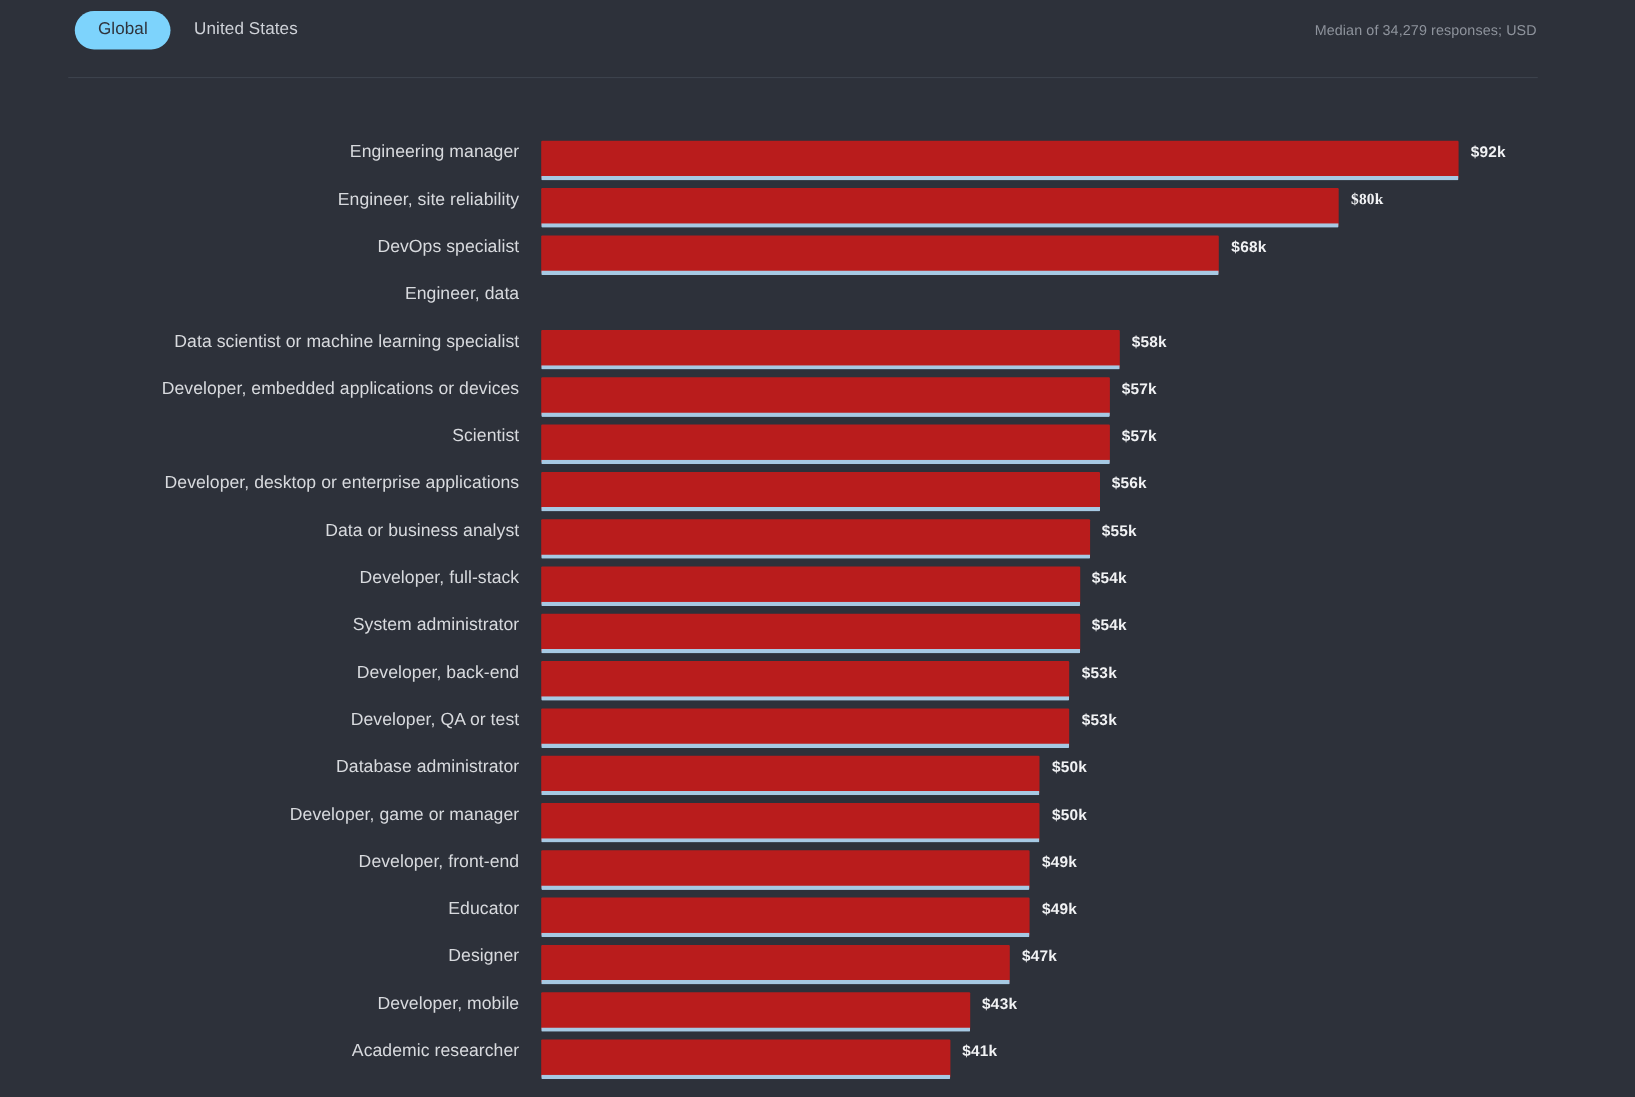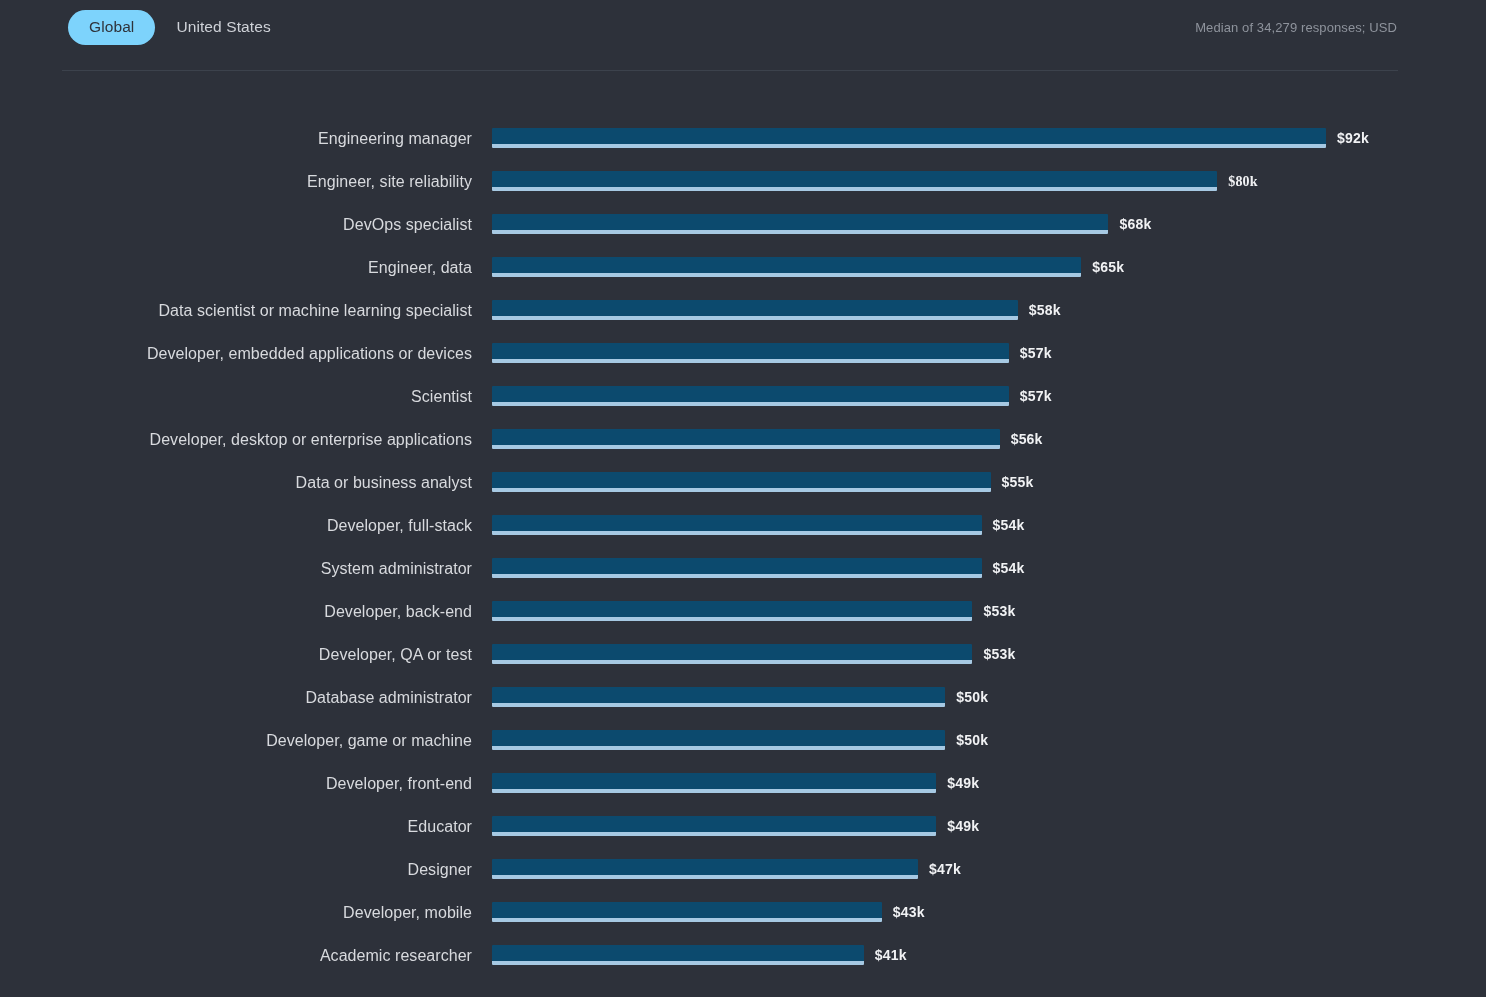--- a/index.html
+++ b/index.html
@@ -93,22 +93,22 @@
     letter-spacing: .05px;
   }
   .bar-track {
     position: absolute;
     left: 492px;
     top: 0;
     height: 22px;
   }
   .bar {
     position: relative;
-    height: 20px;
-    background: #0c4a6e;
+    height: 36px;
+    background: #b91c1c;
     border-bottom: 4px solid #a6c9e3;
     box-sizing: border-box;
     border-radius: 1px;
   }
   .bar-value {
     position: absolute;
     left: 100%;
     top: 0;
     height: 22px;
     line-height: 21px;
@@ -160,25 +160,20 @@
       <div class="row">
         <div class="row-label">DevOps specialist</div>
         <div class="bar-track" style="width: 616.435px;">
           <div class="bar">
             <span class="bar-value">$68k</span>
           </div>
         </div>
       </div>
       <div class="row">
         <div class="row-label">Engineer, data</div>
-        <div class="bar-track" style="width: 589.239px;">
-          <div class="bar">
-            <span class="bar-value">$65k</span>
-          </div>
-        </div>
       </div>
       <div class="row">
         <div class="row-label">Data scientist or machine learning specialist</div>
         <div class="bar-track" style="width: 525.783px;">
           <div class="bar">
             <span class="bar-value">$58k</span>
           </div>
         </div>
       </div>
       <div class="row">
@@ -247,21 +242,21 @@
       </div>
       <div class="row">
         <div class="row-label">Database administrator</div>
         <div class="bar-track" style="width: 453.261px;">
           <div class="bar">
             <span class="bar-value">$50k</span>
           </div>
         </div>
       </div>
       <div class="row">
-        <div class="row-label">Developer, game or machine</div>
+        <div class="row-label">Developer, game or manager</div>
         <div class="bar-track" style="width: 453.261px;">
           <div class="bar">
             <span class="bar-value">$50k</span>
           </div>
         </div>
       </div>
       <div class="row">
         <div class="row-label">Developer, front-end</div>
         <div class="bar-track" style="width: 444.196px;">
           <div class="bar">

